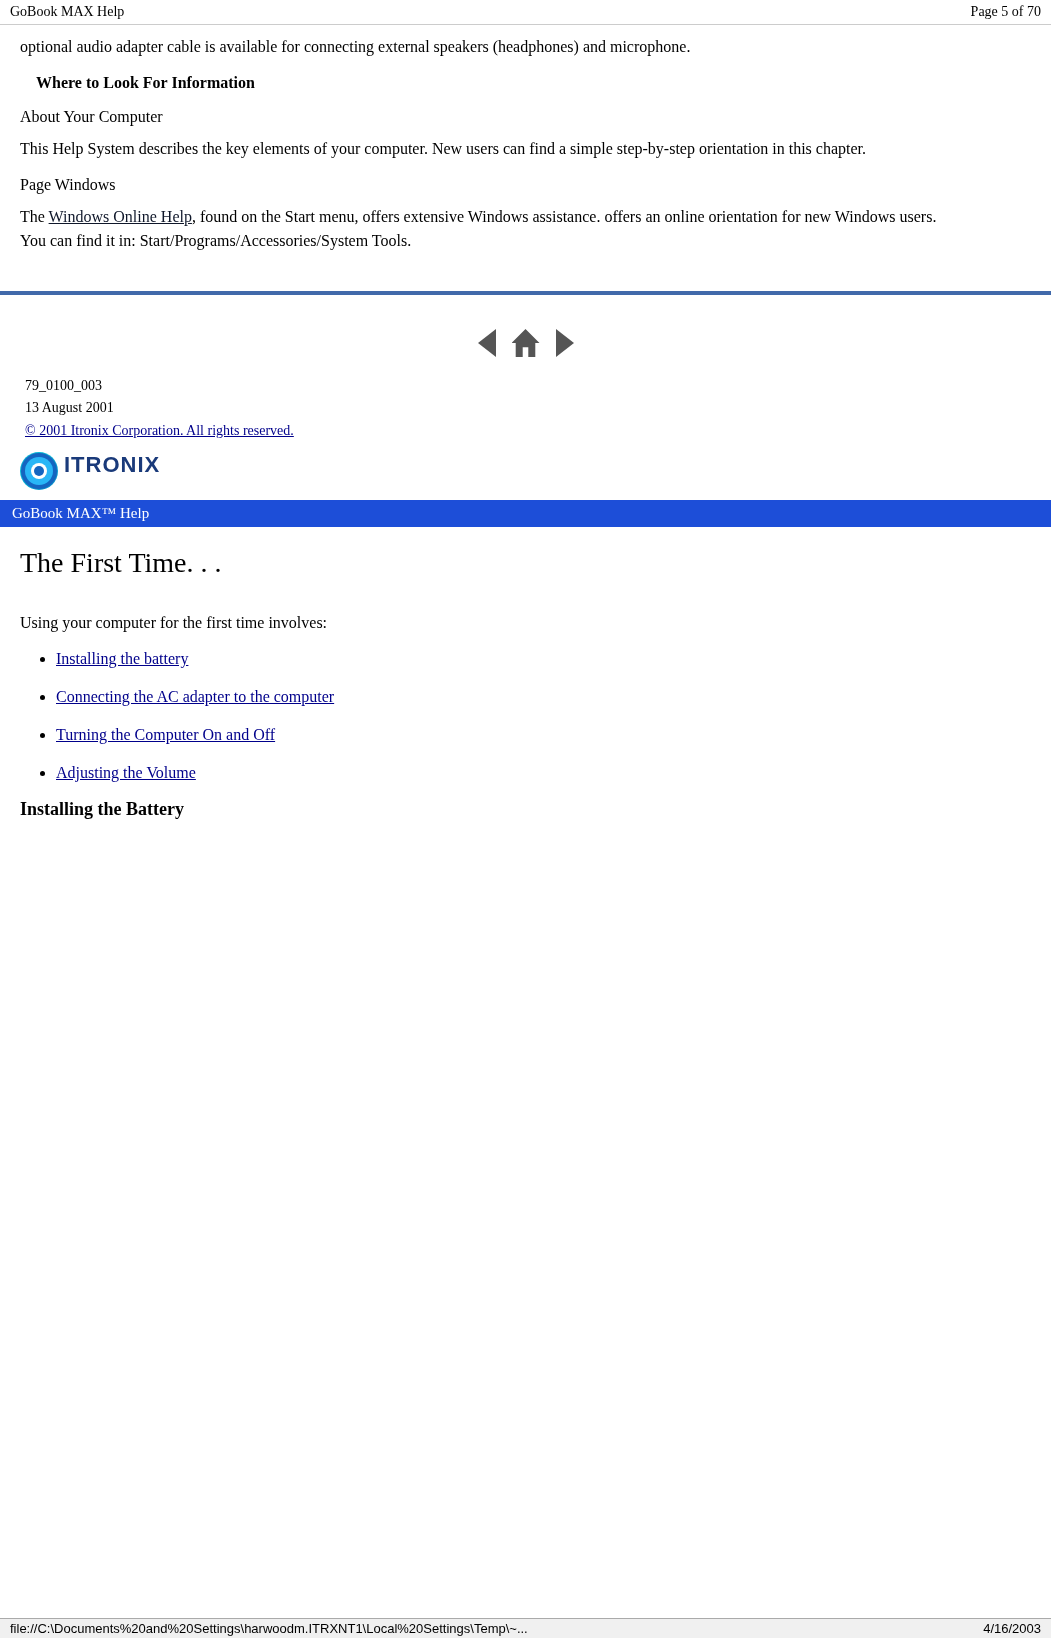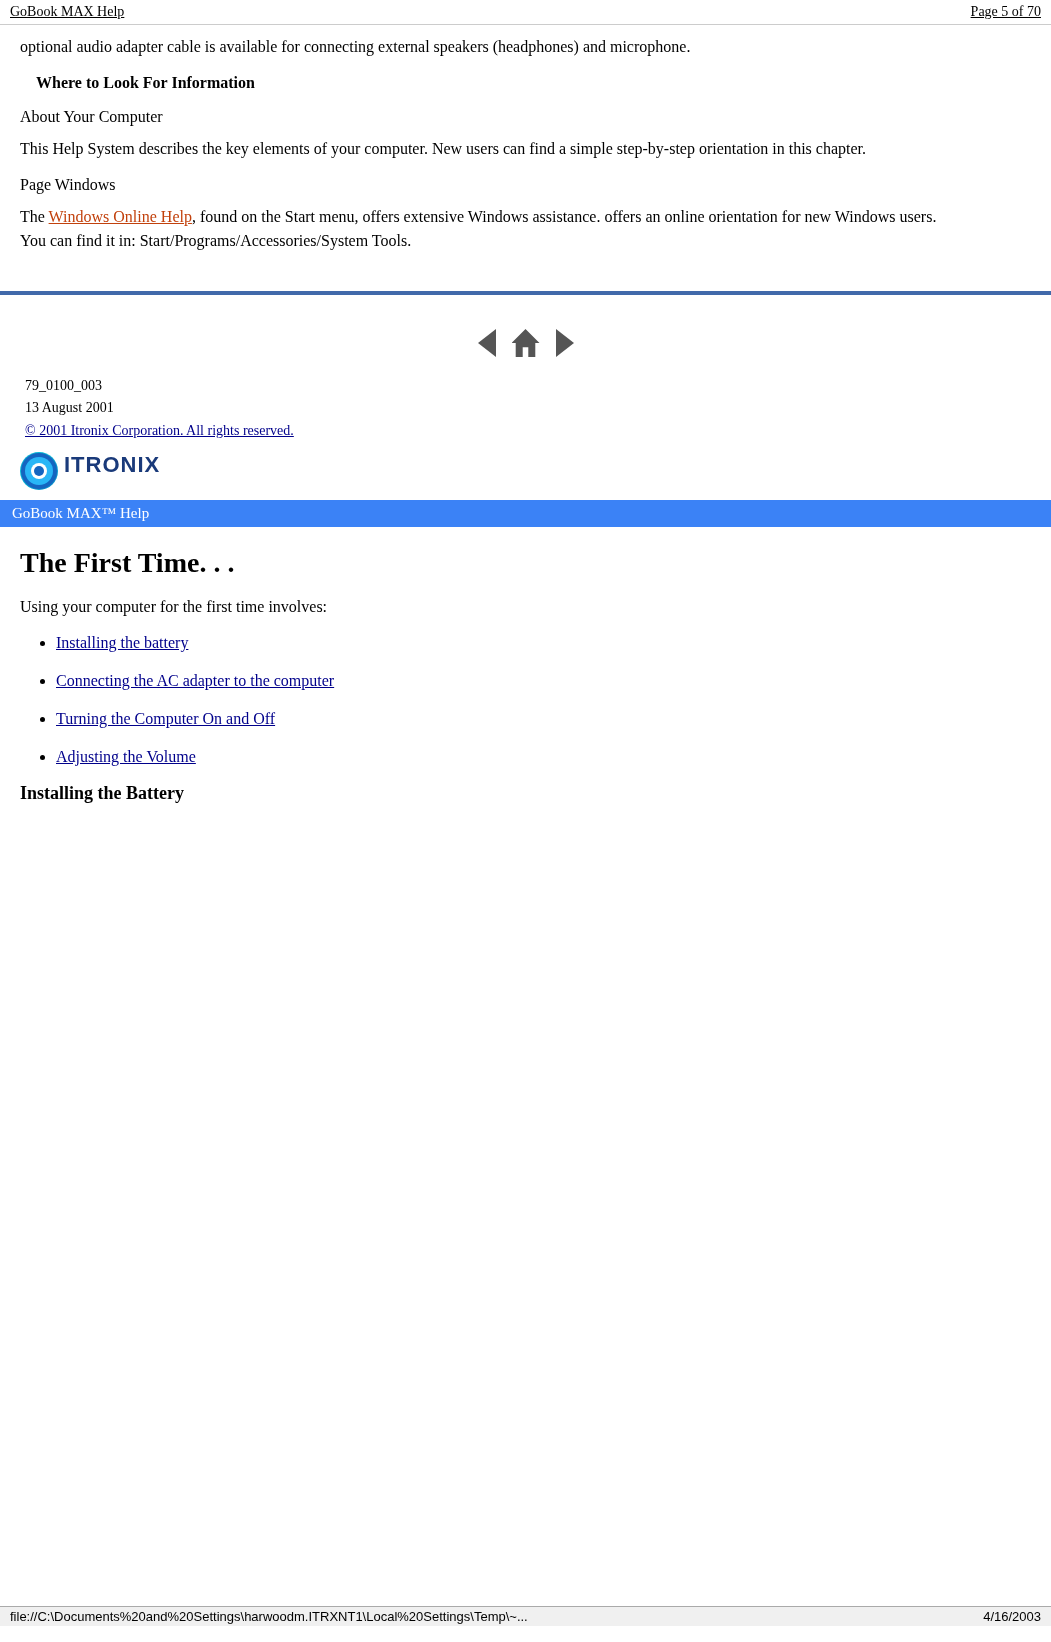--- a/index.html
+++ b/index.html
@@ -11,21 +11,20 @@
       width: 1051px;
     }
 
     .top-bar {
       display: flex;
       justify-content: space-between;
       align-items: center;
       padding: 4px 10px;
       border-bottom: 1px solid #ccc;
       font-size: 14px;
-      text-decoration: underline;
     }
 
     .content-area {
       padding: 10px 20px 10px 20px;
       max-width: 980px;
     }
 
     .para {
       margin-bottom: 12px;
       line-height: 1.5;
@@ -78,35 +77,35 @@
 
     .logo-text {
       font-family: Arial, sans-serif;
       font-size: 22px;
       font-weight: bold;
       color: #1a3a7a;
       letter-spacing: 1px;
     }
 
     .gobook-bar {
-      background: #3b82f6;
+      background: #1d4ed8;
       color: #fff;
       font-size: 15px;
       padding: 5px 12px;
       margin: 0;
     }
 
     .section-main {
       padding: 20px 20px 10px 20px;
     }
 
     .first-time-heading {
       font-size: 28px;
-      font-weight: bold;
-      margin-bottom: 16px;
+      font-weight: normal;
+      margin-bottom: 32px;
     }
 
     .bullet-list {
       list-style: disc;
       margin-left: 36px;
     }
 
     .bullet-list li {
       margin-bottom: 14px;
       line-height: 1.5;
@@ -114,34 +113,34 @@
 
     .installing-heading {
       font-size: 18px;
       font-weight: bold;
       margin-top: 10px;
       margin-bottom: 10px;
     }
 
     .status-bar {
       position: fixed;
-      bottom: 16px;
+      bottom: 4px;
       left: 0;
       width: 1051px;
       background: #f0f0f0;
       border-top: 1px solid #aaa;
       display: flex;
       justify-content: space-between;
       font-size: 13px;
       padding: 2px 10px;
       font-family: Arial, sans-serif;
     }
 
     .windows-link {
-      color: #c2410c;
+      color: #0f172a;
       text-decoration: underline;
     }
 
     .nav-left {
       border-top: 14px solid transparent;
       border-bottom: 14px solid transparent;
       border-right: 18px solid #555;
       display: inline-block;
     }
 

